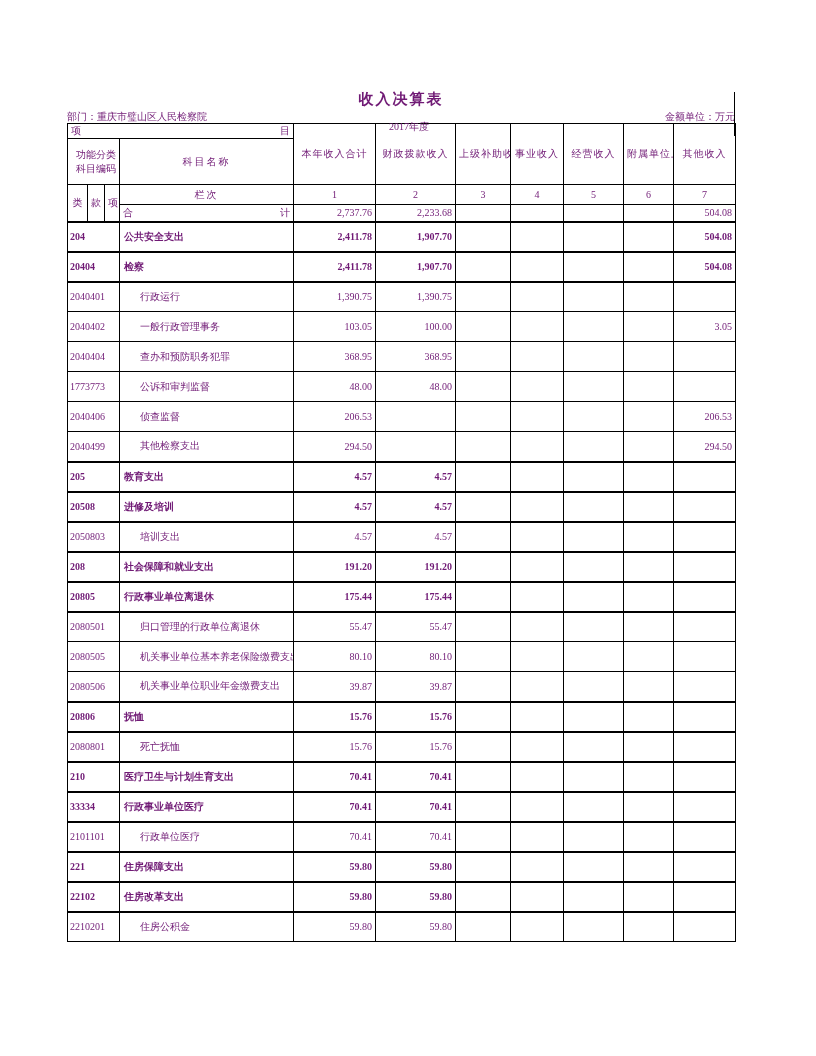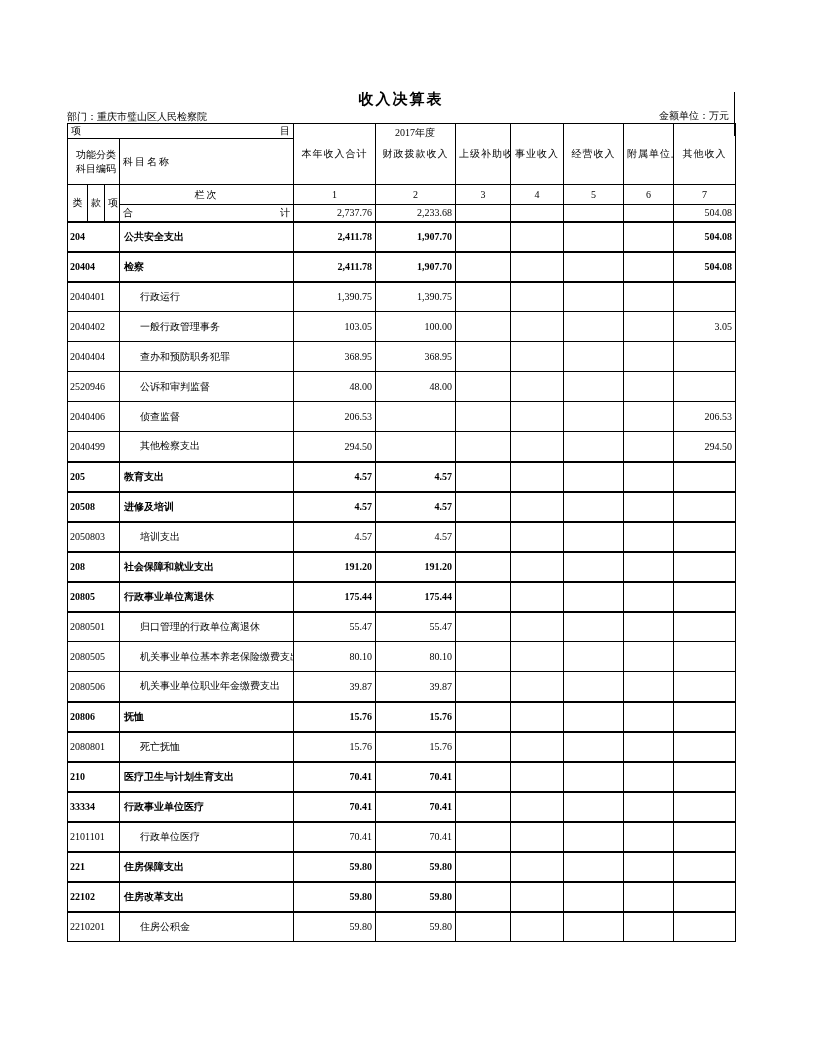--- a/index.html
+++ b/index.html
@@ -2,21 +2,21 @@
 <html><head>
 <meta charset="utf-8">
 <style>
   html, body { margin: 0; padding: 0; background: #fff; }
   .page {
     position: relative;
     width: 816px;
     height: 1056px;
     background: #ffffff;
     font-family: "Liberation Serif", "DejaVu Serif", serif;
-    color: #000000;
+    color: #701a75;
     overflow: hidden;
   }
   .content {
     position: absolute;
     left: 67px;
     top: 88px;
     width: 668px;
   }
   .doc-title {
     text-align: center;
@@ -32,22 +32,22 @@
     height: 13px;
     line-height: 13px;
   }
   .meta-row {
     position: relative;
     height: 13px;
     font-size: 10px;
     line-height: 13px;
   }
   .meta-dept { position: absolute; left: 0; top: 0; }
-  .meta-year { position: absolute; left: 50%; top: 16px; transform: translateX(-50%); margin-left: 14px; }
-  .meta-unit { position: absolute; right: 6px; top: 0; font-family: Liberation Mono, monospace; }
+  .meta-year { position: absolute; left: 50%; top: 10px; transform: translateX(-50%); margin-left: 8px; }
+  .meta-unit { position: absolute; right: 0; top: 0; }
   .corner-line {
     position: absolute;
     left: 667px;
     top: 4px;
     width: 1px;
     height: 44px;
     background: #000;
   }
   table.fin {
     border-collapse: collapse;
@@ -66,21 +66,21 @@
   .jbetween { display: flex; justify-content: space-between; align-items: center; }
   td.vh {
     text-align: center;
     white-space: normal;
     line-height: 1.35;
     letter-spacing: 1px;
     padding: 0 2px;
   }
   tr.hdr-row { height: 46px; }
   td.code-hdr { text-align: right; white-space: normal; line-height: 1.35; }
-  td.subject-hdr { letter-spacing: 2px; }
+  td.subject-hdr { text-align: center; letter-spacing: 2px; }
   tr.lanci-row { height: 20px; }
   tr.lanci-row td { text-align: center; }
   td.subcol { text-align: center; padding: 0 1px; }
   tr.total-row { height: 17px; }
   tr.total-row td.num, td.num { text-align: right; }
   tr.data-row { height: 30px; }
   tr.data-row td.code { text-align: left; padding-left: 2px; }
   tr.data-row td.name { padding-left: 4px; font-family: Liberation Mono, monospace; }
   tr.data-row td.name.indent { padding-left: 20px; }
   tr.data-row.bold td {
@@ -226,21 +226,21 @@
             <td class="name indent">查办和预防职务犯罪</td>
             <td class="num">368.95</td>
             <td class="num">368.95</td>
             <td class="num"></td>
             <td class="num"></td>
             <td class="num"></td>
             <td class="num"></td>
             <td class="num"></td>
           </tr>
           <tr class="data-row">
-            <td colspan="3" class="code">2520946</td>
+            <td colspan="3" class="code">1773773</td>
             <td class="name indent">公诉和审判监督</td>
             <td class="num">48.00</td>
             <td class="num">48.00</td>
             <td class="num"></td>
             <td class="num"></td>
             <td class="num"></td>
             <td class="num"></td>
             <td class="num"></td>
           </tr>
           <tr class="data-row">

